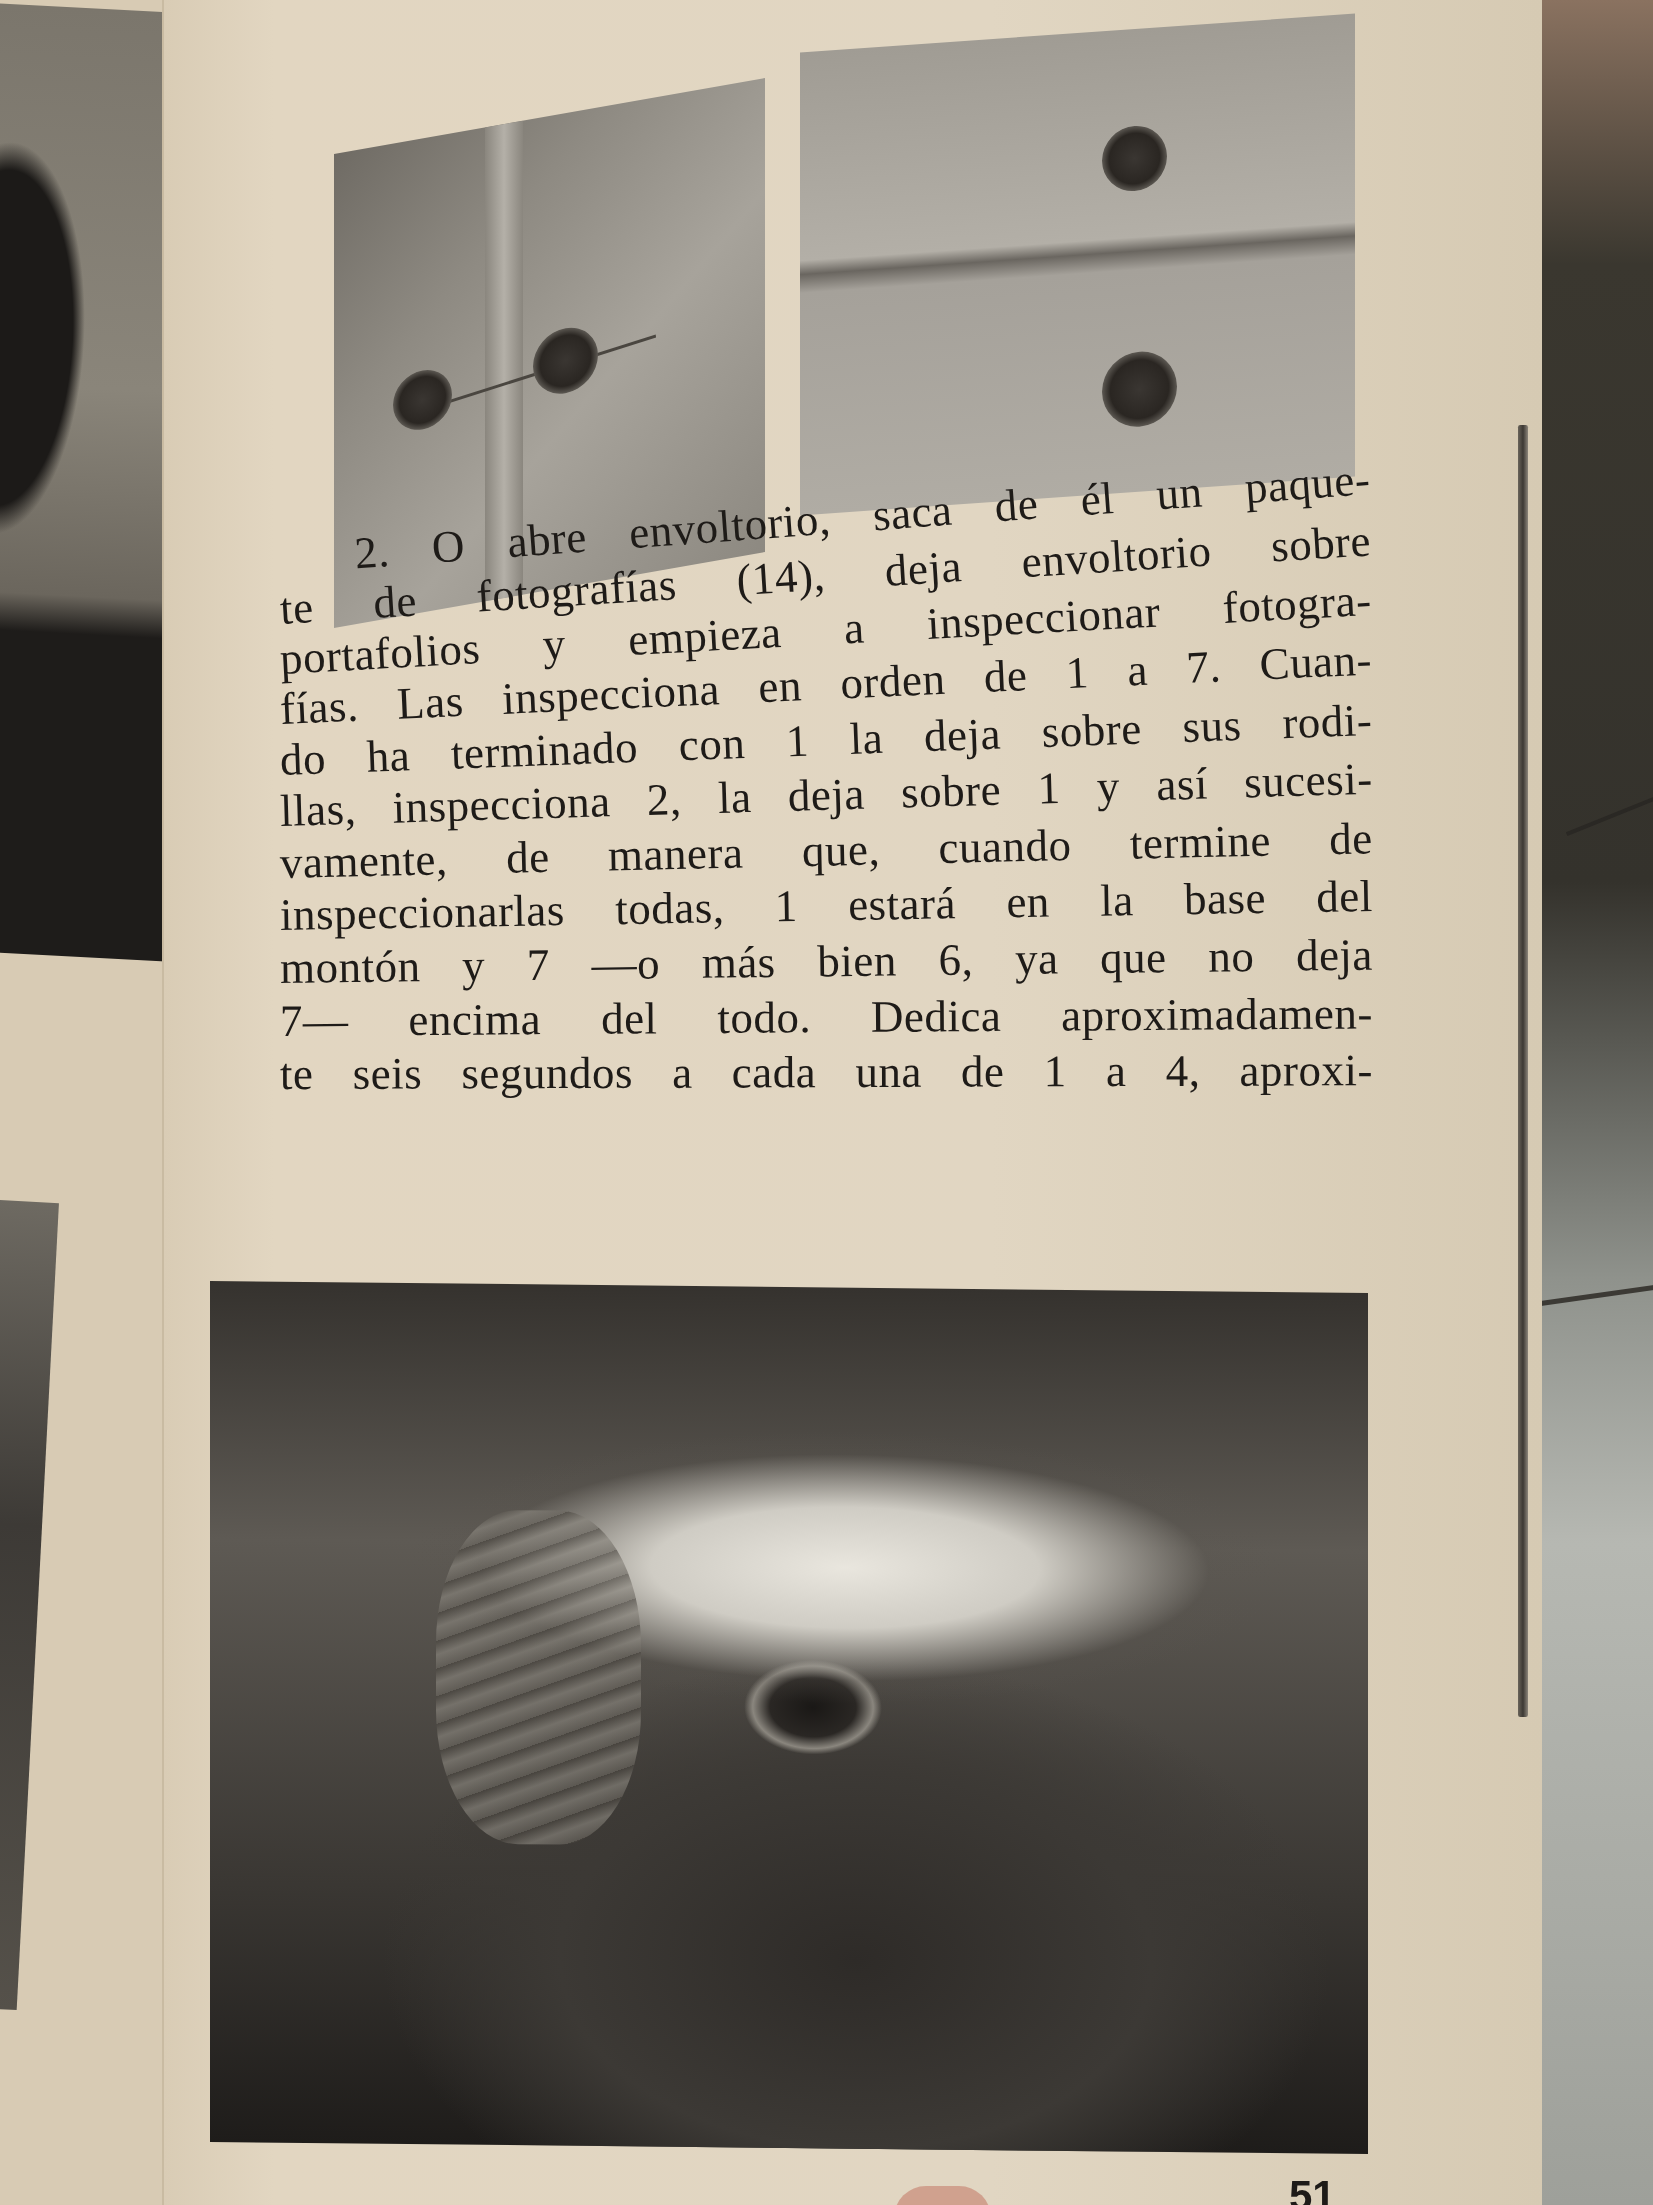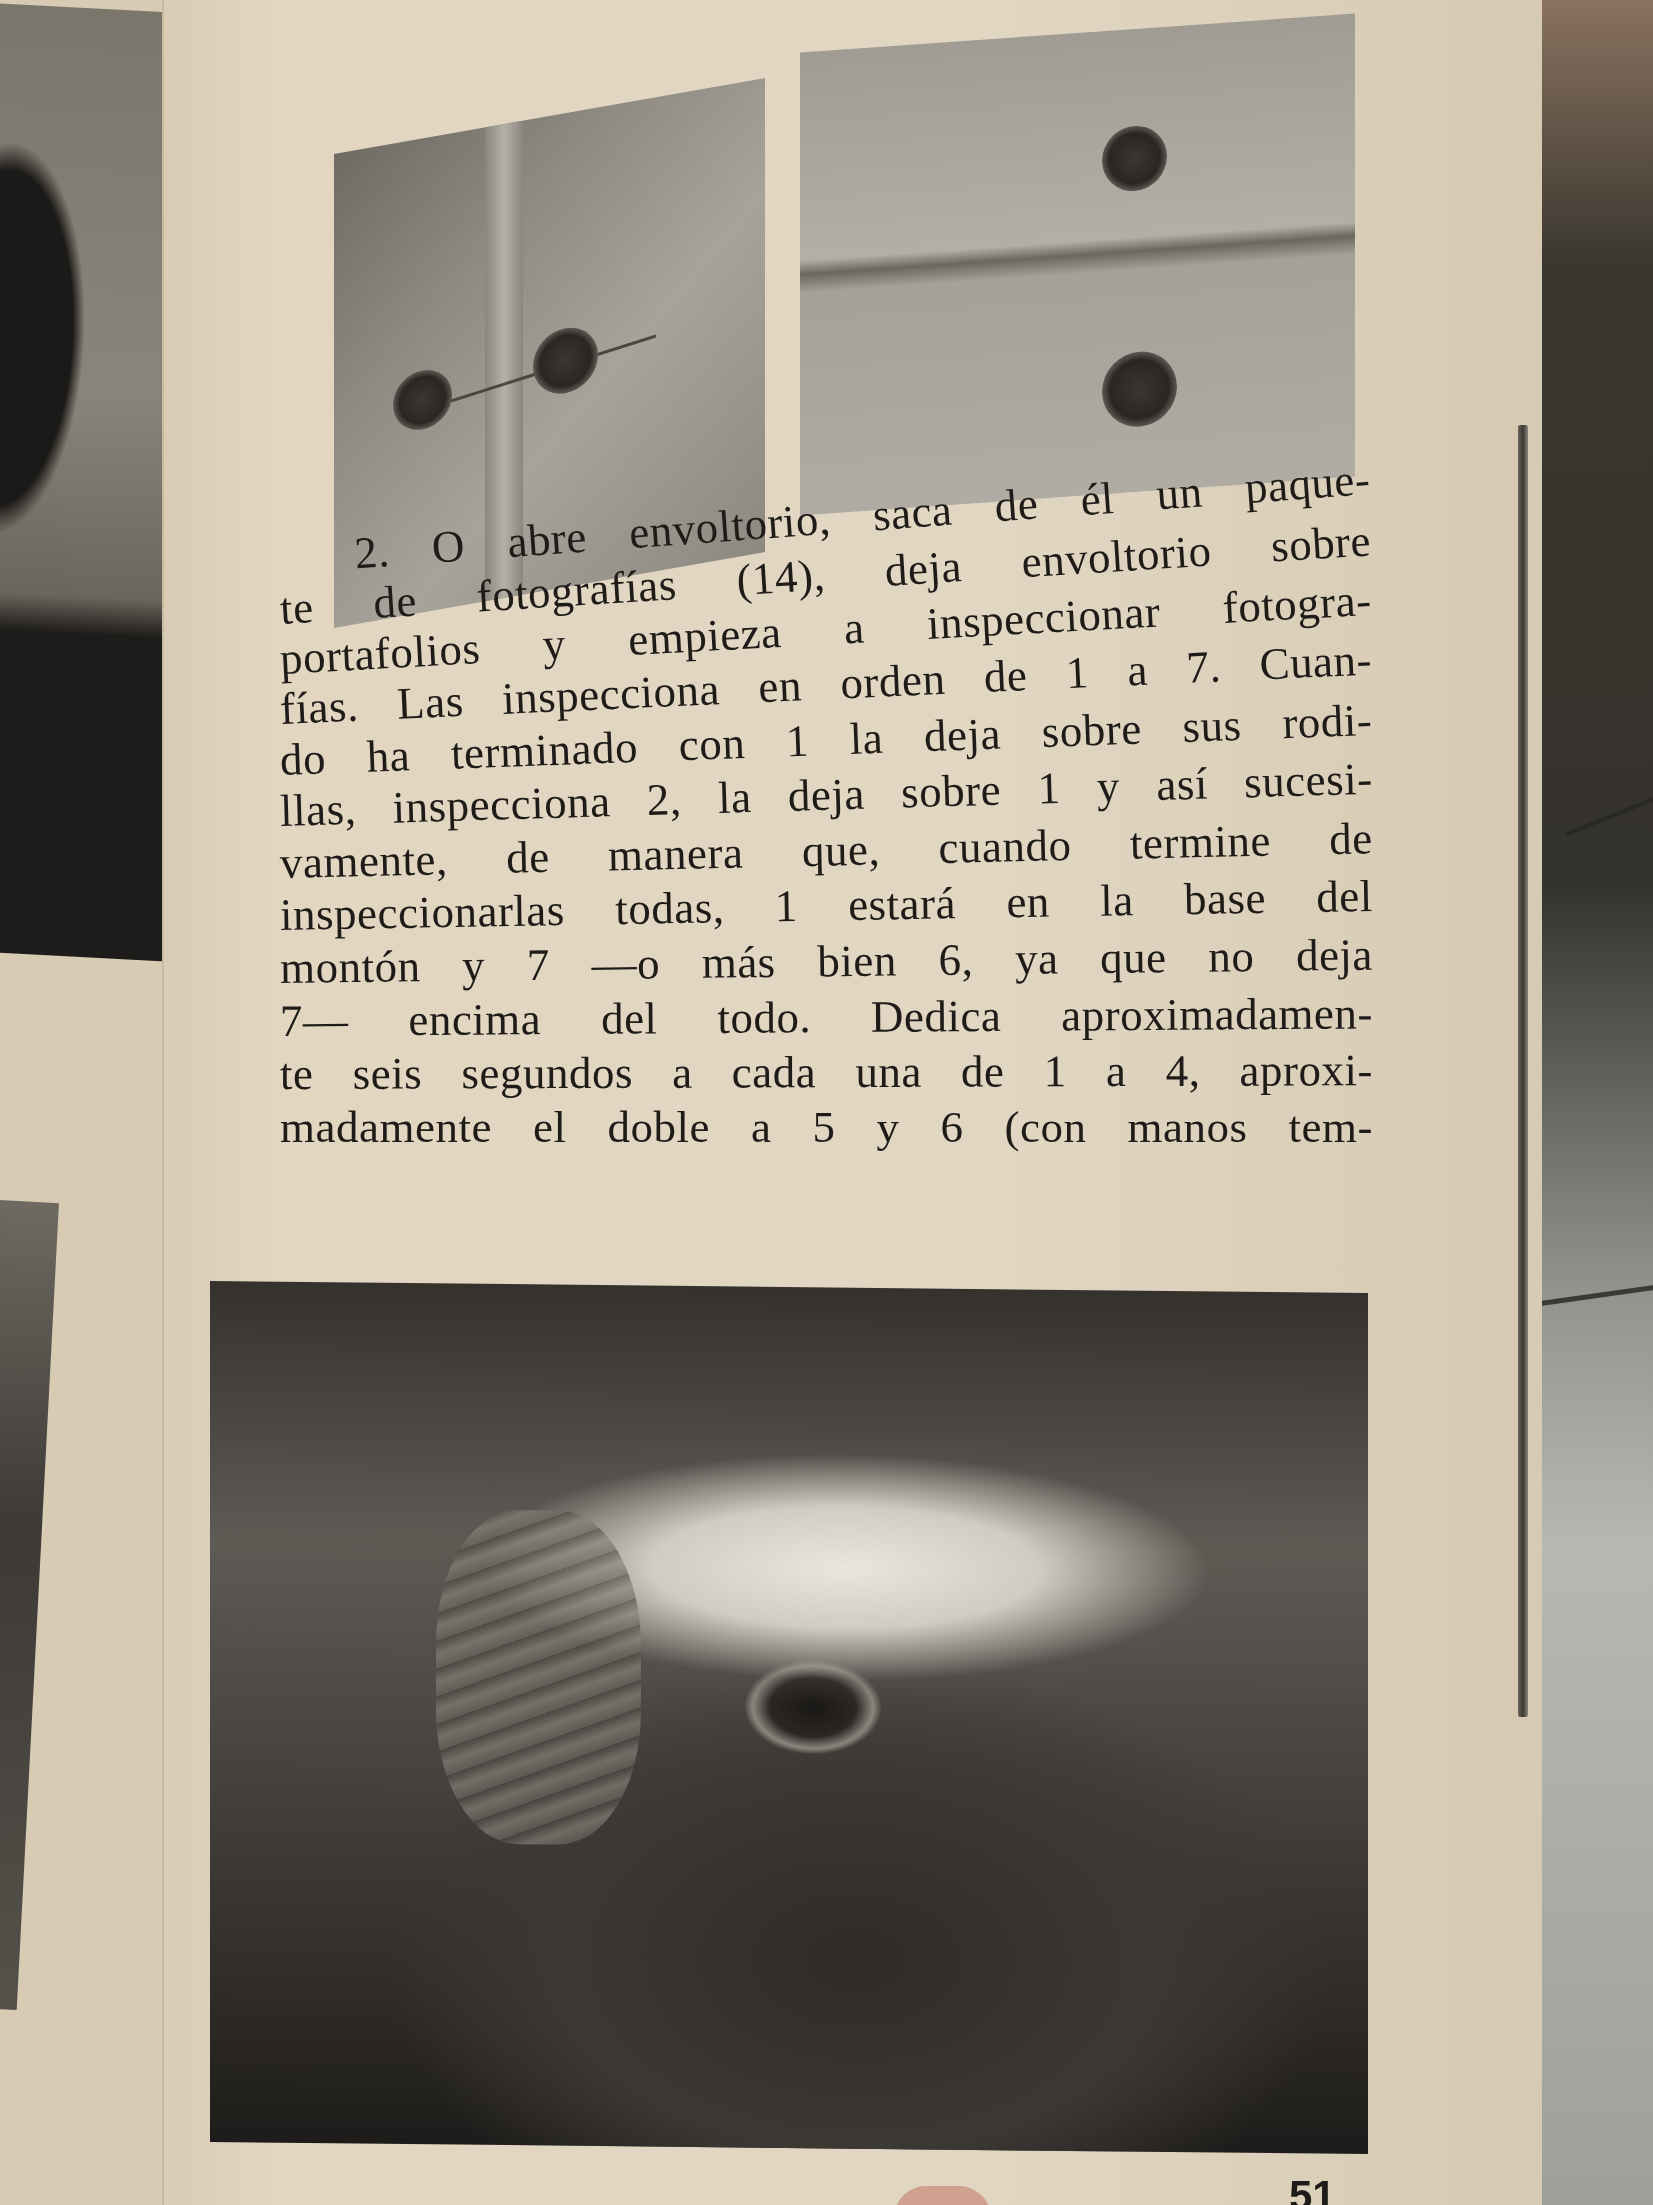--- a/index.html
+++ b/index.html
@@ -160,21 +160,20 @@
     <span class="text-line" style="transform: rotate(-3.6deg); margin-top:-3.2px;">te de fotografías (14), deja envoltorio sobre</span>
     <span class="text-line" style="transform: rotate(-3.1deg); margin-top:-3.2px;">portafolios y empieza a inspeccionar fotogra-</span>
     <span class="text-line" style="transform: rotate(-2.6deg); margin-top:-2.2px;">fías. Las inspecciona en orden de 1 a 7. Cuan-</span>
     <span class="text-line" style="transform: rotate(-2.1deg); margin-top:-2.2px;">do ha terminado con 1 la deja sobre sus rodi-</span>
     <span class="text-line" style="transform: rotate(-1.7deg); margin-top:-2.2px;">llas, inspecciona 2, la deja sobre 1 y así sucesi-</span>
     <span class="text-line" style="transform: rotate(-1.3deg); margin-top:-1.1px;">vamente, de manera que, cuando termine de</span>
     <span class="text-line" style="transform: rotate(-1.0deg); margin-top:-1.1px;">inspeccionarlas todas, 1 estará en la base del</span>
     <span class="text-line" style="transform: rotate(-0.7deg);">montón y 7 —o más bien 6, ya que no deja</span>
     <span class="text-line" style="transform: rotate(-0.4deg);">7— encima del todo. Dedica aproximadamen-</span>
     <span class="text-line" style="transform: rotate(-0.2deg);">te seis segundos a cada una de 1 a 4, aproxi-</span>
-    <span class="text-line" style="transform: rotate(0deg);">madamente el doble a 5 y 6 (con manos tem-</span>
   </div>
 
   <div class="photo photo-3">
     <div class="ear"></div>
   </div>
 
   <div class="finger"></div>
   <div class="page-number">51</div>
 </div>
 

